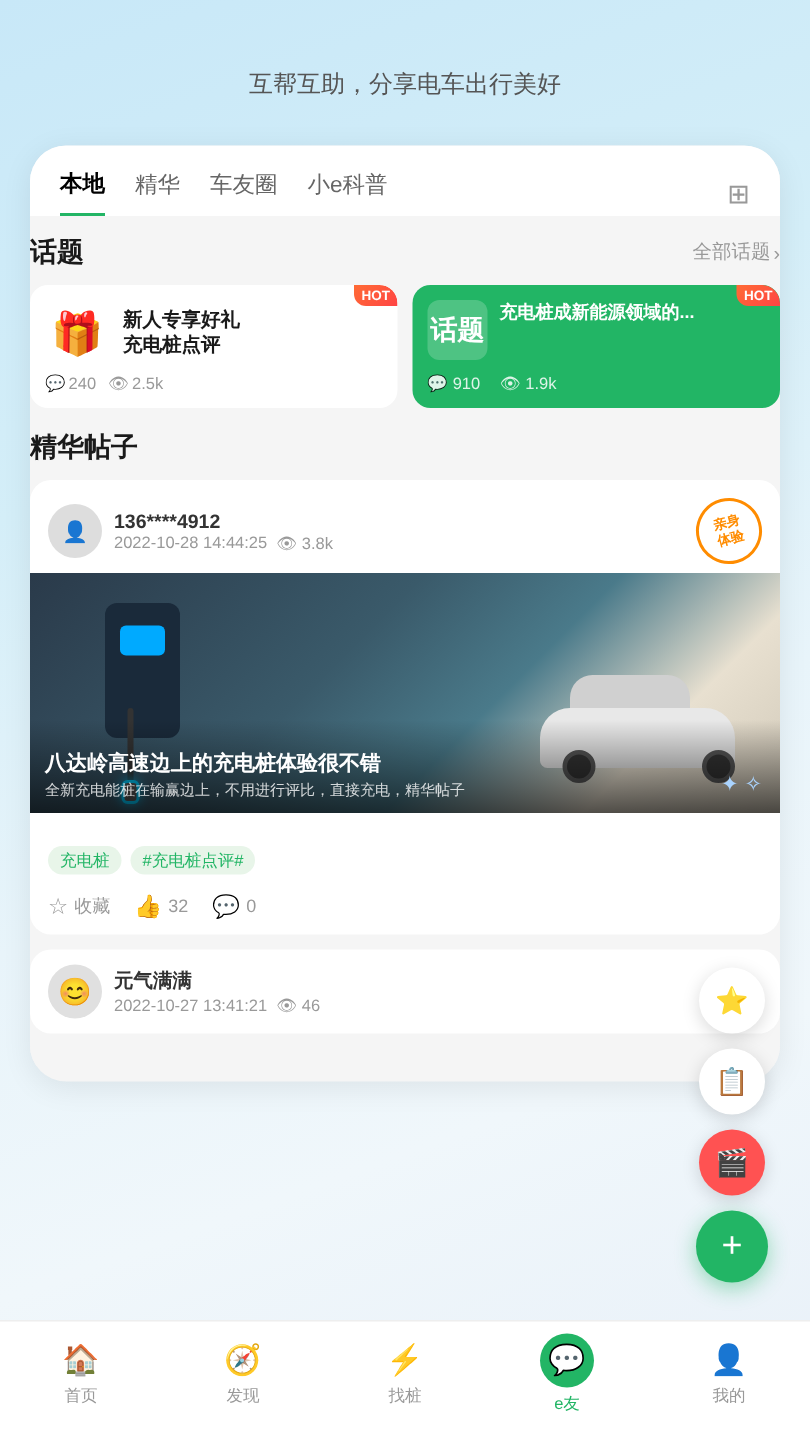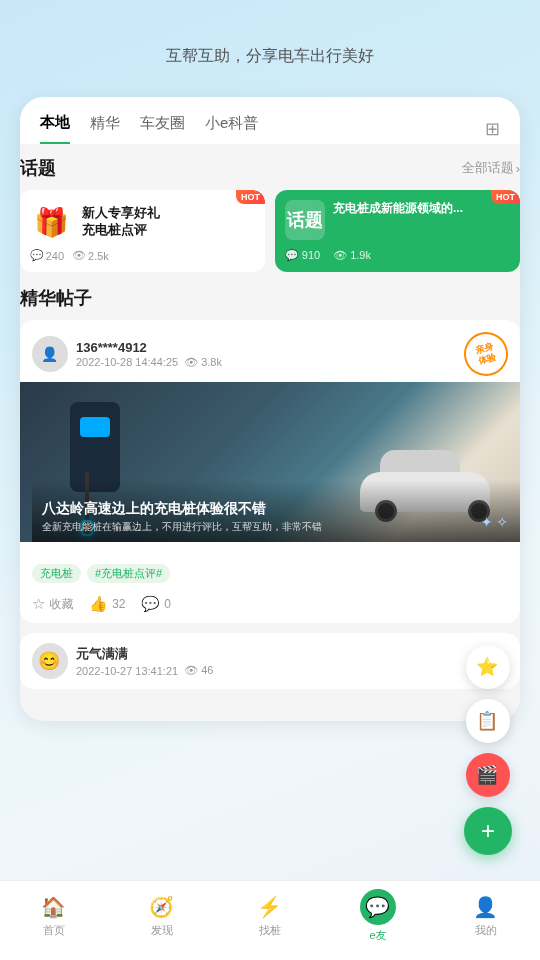--- a/index.html
+++ b/index.html
@@ -327,21 +327,21 @@
       border-radius: 50%;
       position: absolute;
       bottom: 0;
       border: 3px solid #555;
     }
     .car-wheel1 { left: 15px; }
     .car-wheel2 { right: 10px; }
     .post-overlay {
       position: absolute;
       bottom: 0;
-      left: 12px;
+      left: 0;
       right: 0;
       background: linear-gradient(transparent, rgba(0,0,0,0.65));
       padding: 20px 10px 8px;
     }
     .post-overlay-title {
       color: #fff;
       font-size: 14px;
       font-weight: 600;
     }
     .post-overlay-desc {
@@ -585,21 +585,21 @@
 
             <div class="car-silhouette">
               <div class="car-roof"></div>
               <div class="car-body-shape"></div>
               <div class="car-wheel1"></div>
               <div class="car-wheel2"></div>
             </div>
           </div>
           <div class="post-overlay">
             <div class="post-overlay-title">八达岭高速边上的充电桩体验很不错</div>
-            <div class="post-overlay-desc">全新充电能桩在输赢边上，不用进行评比，互帮互助，非常不错</div>
+            <div class="post-overlay-desc">全新充电能桩在输赢边上，不用进行评比，直接充电，精华帖子</div>
           </div>
           <div class="sparkle">✦ ✧</div>
         </div>
 
         <div class="post-tags">
           <span class="tag">充电桩</span>
           <span class="tag">#充电桩点评#</span>
         </div>
 
         <div class="post-actions">

